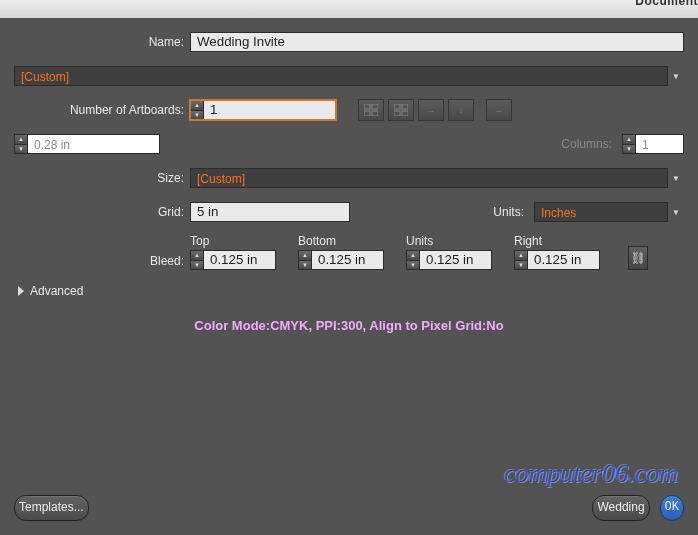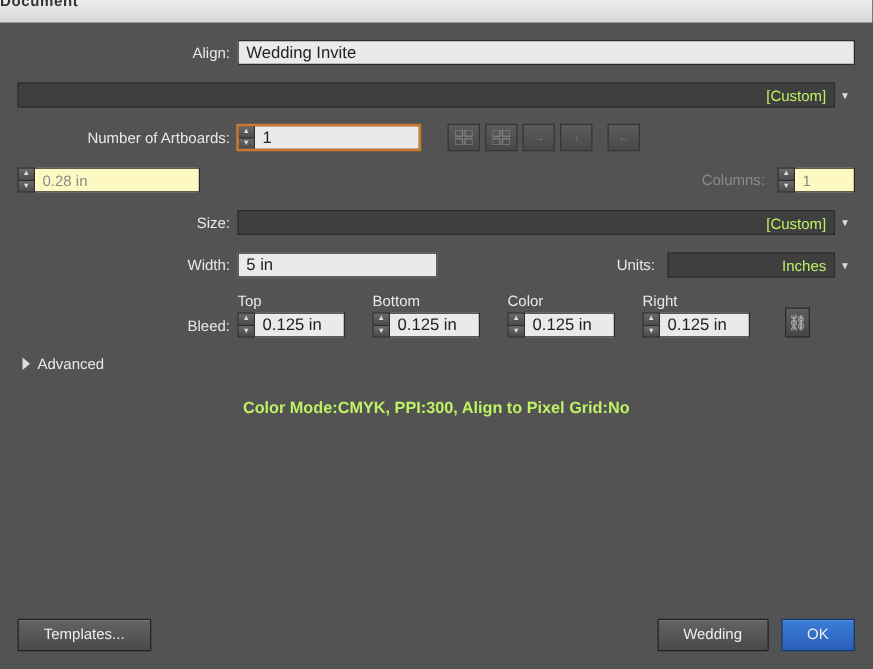--- a/index.html
+++ b/index.html
@@ -20,21 +20,21 @@
     background: #535353;
     box-sizing: border-box;
   }
   .titlebar {
     position: absolute;
     top: 0; left: 0; right: 0;
     height: 18px;
     background: linear-gradient(#ededed, #d6d6d6);
     color: #333;
     font-size: 12px;
-    text-align: left;
+    text-align: right;
     line-height: 2px;
     overflow: hidden;
     letter-spacing: .5px;
     font-weight: bold;
   }
   .body {
     position: absolute;
     top: 18px; left: 0; right: 0; bottom: 0;
     padding: 12px 14px 14px 14px;
     box-sizing: border-box;
@@ -57,25 +57,24 @@
     background: #eaeaea;
     color: #222;
     border: 1px solid #2c2c2c;
     height: 20px;
     line-height: 20px;
     padding: 0 6px;
     box-sizing: border-box;
   }
   .txt.dark {
     background: #3f3f3f;
-    color: #bef264;
-    text-align: right;
+    color: #f97316;
   }
   .txt.disabled {
-    background: #fef9c3;
+    background: #ffffff;
     color: #8a8a8a;
   }
   .spin {
     display: flex;
     flex-direction: column;
     width: 14px;
     height: 20px;
     border: 1px solid #2c2c2c;
     box-sizing: border-box;
     background: #5c5c5c;
@@ -142,49 +141,50 @@
   }
   .tri {
     width:0;height:0;
     border-top:5px solid transparent;
     border-bottom:5px solid transparent;
     border-left:6px solid #ddd;
   }
   .summary {
     text-align: center;
     font-weight: bold;
-    color: #bef264;
+    color: #f0abfc;
     margin-top: 20px;
     font-size: 13px;
   }
   .footer {
     position:absolute;
     left:0; right:0; bottom:0;
     padding: 10px 14px 14px 14px;
     display:flex;
     align-items:center;
   }
   .footer .spacer { flex:1; }
   .btn {
     height: 24px;
-    padding: 0 20px;
+    padding: 0 4px;
     border: 1px solid #222;
     background: linear-gradient(#636363,#4a4a4a);
     color: #eee;
     font-size: 12px;
     line-height: 22px;
     cursor: pointer;
     margin-left: 10px;
-    border-radius: 1px;
+    border-radius: 12px;
     box-shadow: inset 0 1px 0 rgba(255,255,255,.1);
   }
   .btn.templ { margin-left:0; }
   .btn.primary {
     background: linear-gradient(#3b7ed8,#2a5fb8);
     border-color: #17386e;
+    font-family: Liberation Mono, monospace;
   }
   .bleedgroup {
     display:flex;
     gap: 22px;
     align-items: center;
   }
   .bleedcol .collbl {
     font-size: 12px;
     color:#e8e8e8;
     margin-bottom:2px;
@@ -246,21 +246,21 @@
 </head>
 <body>
 
 <div class="dialog">
 
   <div class="titlebar">Document</div>
 
   <div class="body">
 
     <div class="row">
-      <div class="lbl">Align:</div>
+      <div class="lbl">Name:</div>
       <input class="txt" style="flex: 1 1 0%;" value="Wedding Invite">
     </div>
 
     <div class="row">
       <div class="selwrap plain">
         <div class="txt dark">[Custom]</div>
         <div class="selarrow">▼</div>
       </div>
     </div>
 
@@ -317,21 +317,21 @@
 
     <div class="row">
       <div class="lbl">Size:</div>
       <div class="selwrap plain">
         <div class="txt dark">[Custom]</div>
         <div class="selarrow">▼</div>
       </div>
     </div>
 
     <div class="row">
-      <div class="lbl">Width:</div>
+      <div class="lbl">Grid:</div>
       <input class="txt" style="width: 160px;" value="5 in">
       <div style="flex:1"></div>
       <div class="lbl" style="width:auto;margin-right:4px">Units:</div>
       <div class="selwrap plain" style="flex:0 0 150px">
         <div class="txt dark" style="flex:1">Inches</div>
         <div class="selarrow">▼</div>
       </div>
     </div>
 
 
@@ -352,21 +352,21 @@
           <span class="collbl">Bottom</span>
           <div class="spin-field">
             <div class="spin">
                 <div>▲</div>
                 <div>▼</div>
               </div>
             <input class="txt" style="width: 72px;" value="0.125 in">
           </div>
         </div>
         <div class="bleedcol">
-          <span class="collbl">Color</span>
+          <span class="collbl">Units</span>
           <div class="spin-field">
             <div class="spin">
                 <div>▲</div>
                 <div>▼</div>
               </div>
             <input class="txt" style="width: 72px;" value="0.125 in">
           </div>
         </div>
         <div class="bleedcol">
           <span class="collbl">Right</span>
@@ -391,13 +391,14 @@
 
   </div>
 
   <div class="footer">
     <div class="btn templ">Templates...</div>
     <div class="spacer"></div>
     <div class="btn">Wedding</div>
     <div class="btn primary">OK</div>
   </div>
 
+  <div class="watermark">computer06.com</div>
 </div>
 
 </body></html>

